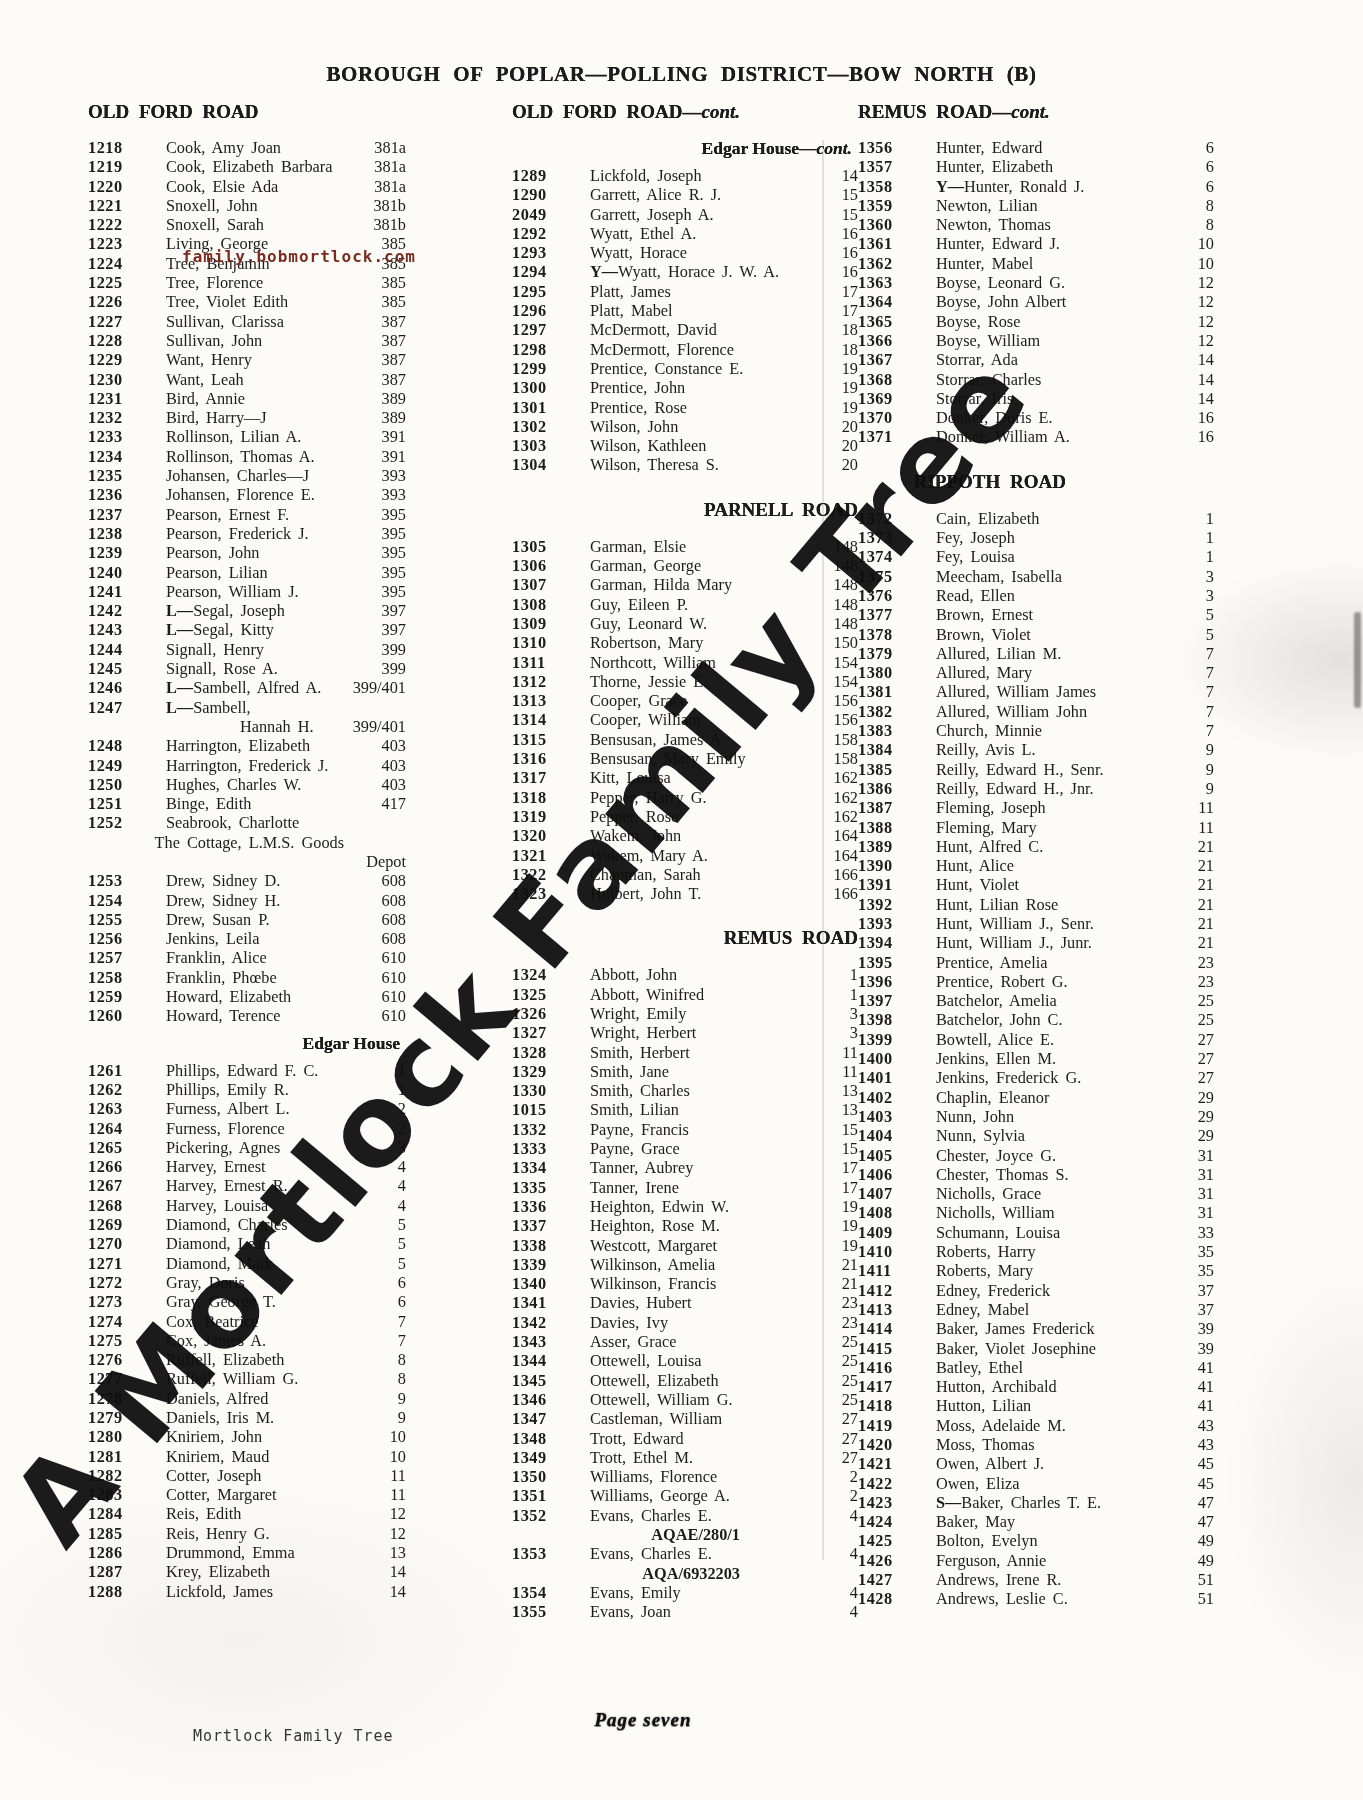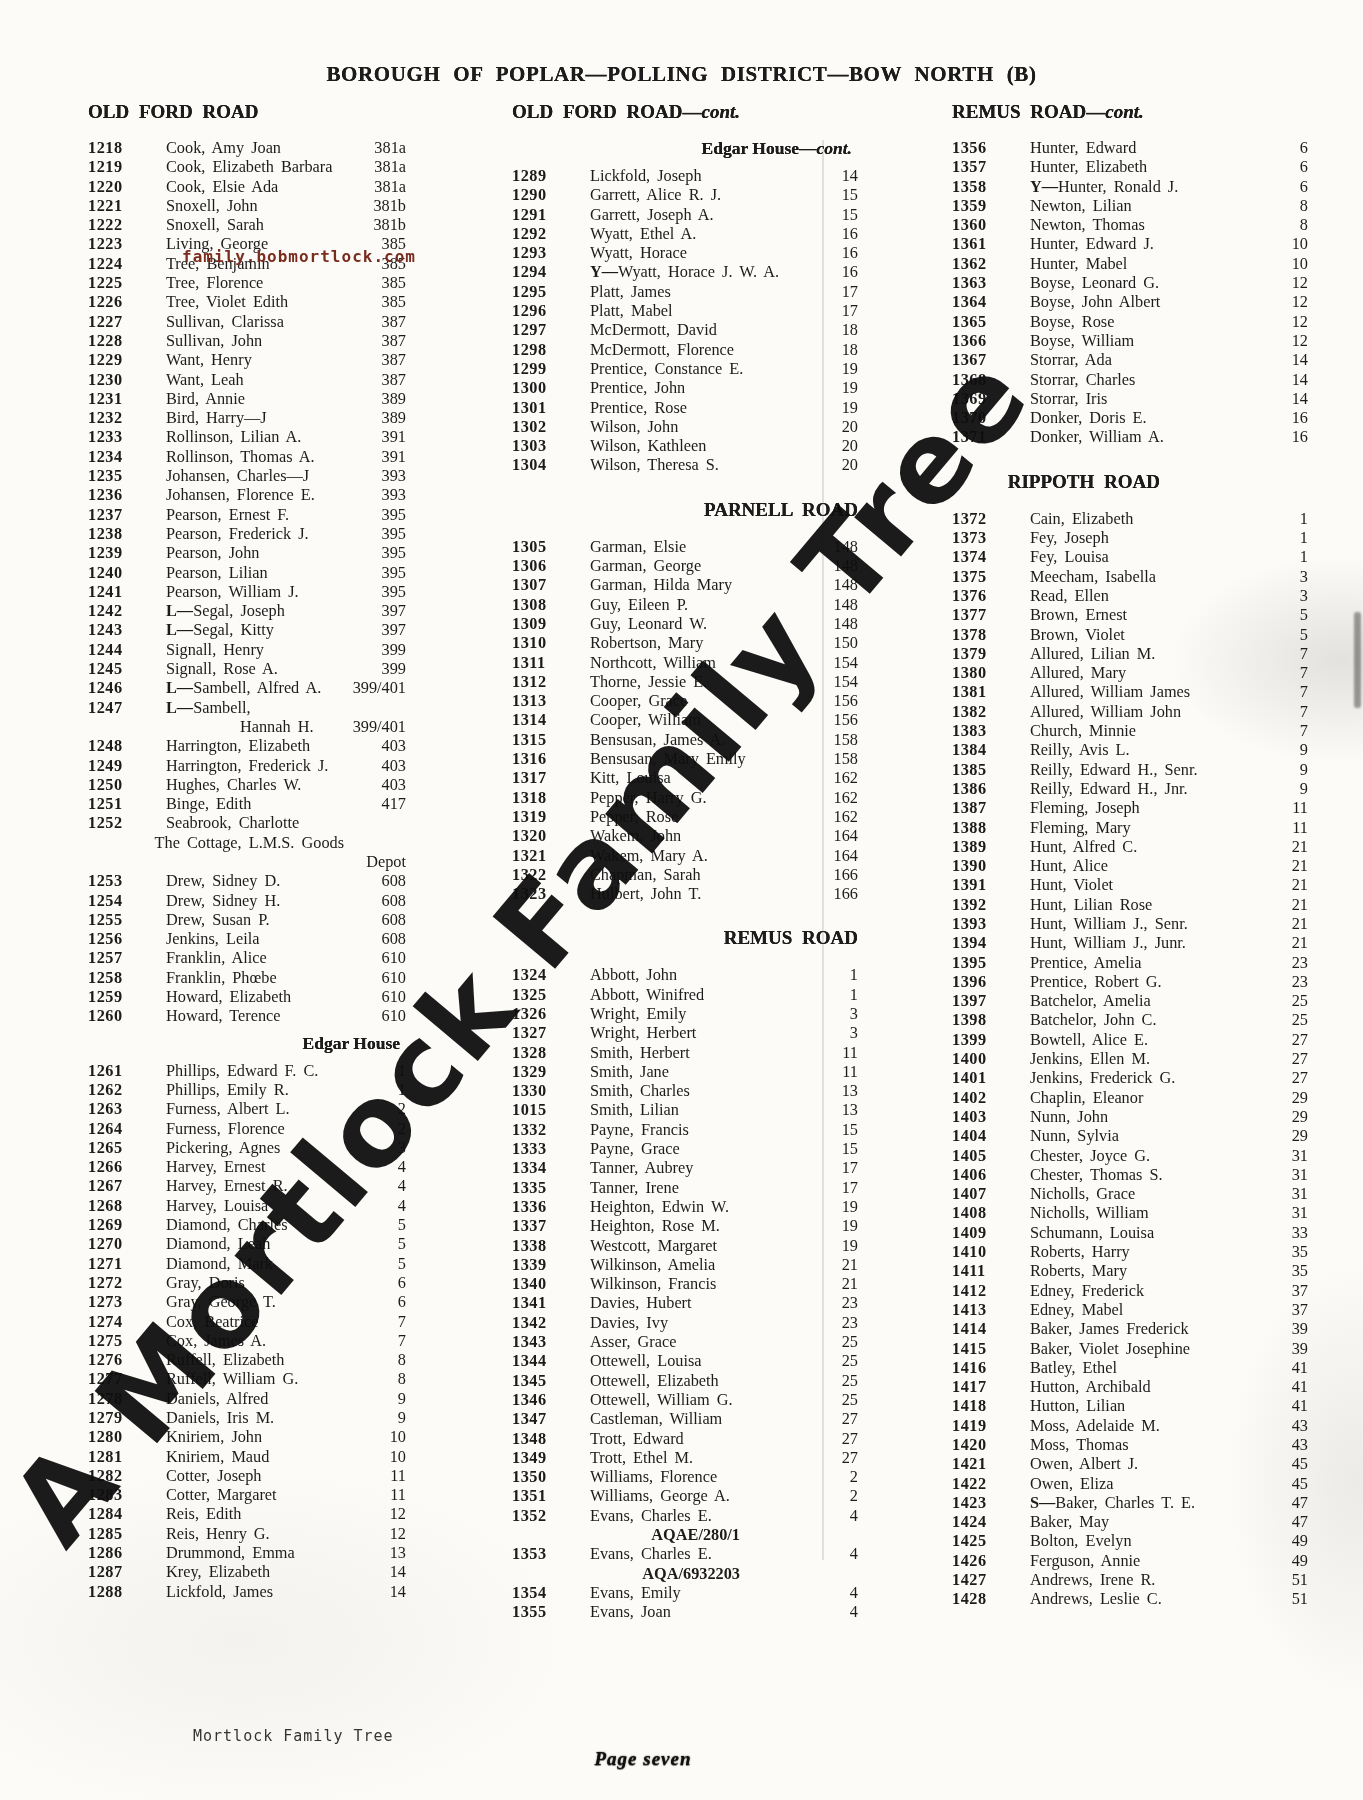--- a/index.html
+++ b/index.html
@@ -20,21 +20,21 @@
     text-align:center;
     font-weight:bold;
     font-size:21px;
     letter-spacing:.6px;
     word-spacing:7px;
     text-shadow:0 0 .5px #000;
     margin-top:12px;
   }
   .cols{display:flex;margin-top:14px;padding-left:88px;}
   .col-1{width:318px;margin-right:106px;}
-  .col-2{width:346px;margin-right:94px;}
+  .col-2{width:346px;}
   .col-3{width:356px;}
   .heading{font-weight:bold;text-shadow:0 0 .4px #000;}
   .heading i{font-weight:bold;}
   .heading.column{text-align:left;font-size:19px;margin-bottom:15px;word-spacing:5px;}
   .heading.house{text-align:right;font-size:17.5px;margin:7px 6px 7px 0;}
   .heading.road{text-align:right;font-size:19px;margin:24px 0 16px;word-spacing:5px;}
   .col-3 .heading.road{padding-right:148px;}
   .row{display:grid;grid-template-columns:78px 1fr auto;line-height:19.3px;font-size:16.3px;}
   .no{font-weight:bold;letter-spacing:.5px;}
   .nm{word-spacing:3px;white-space:nowrap;}
@@ -58,21 +58,21 @@
     font-family:"DejaVu Sans Mono", monospace;
     font-size:16px;font-weight:bold;letter-spacing:1px;
     color:#7a2c1e;white-space:nowrap;
   }
   .wm-credit{
     position:absolute;left:193px;top:1727px;
     font-family:"DejaVu Sans Mono", monospace;
     font-size:15px;letter-spacing:1px;color:#343434;white-space:nowrap;
   }
   .footer{
-    position:absolute;left:643px;top:1748px;
+    position:absolute;left:643px;top:1709px;
     transform:translateX(-50%);
     font-style:italic;font-weight:bold;font-size:19px;
     letter-spacing:1px;color:#101010;
     text-shadow:0 0 1.6px rgba(10,10,10,.85), 0 1px 0 rgba(10,10,10,.4);
     filter:blur(.3px);
   }
   .gutter{
     position:absolute;left:822px;top:140px;width:2px;height:1420px;
     background:rgba(90,90,90,.16);
   }
@@ -466,21 +466,21 @@
           <span class="no">1289</span>
           <span class="nm">Lickfold, Joseph</span>
           <span class="hs">14</span>
         </div>
         <div class="row">
           <span class="no">1290</span>
           <span class="nm">Garrett, Alice R. J.</span>
           <span class="hs">15</span>
         </div>
         <div class="row">
-          <span class="no">1291</span>
+          <span class="no">2049</span>
           <span class="nm">Garrett, Joseph A.</span>
           <span class="hs">15</span>
         </div>
         <div class="row">
           <span class="no">1292</span>
           <span class="nm">Wyatt, Ethel A.</span>
           <span class="hs">16</span>
         </div>
         <div class="row">
           <span class="no">1293</span>

